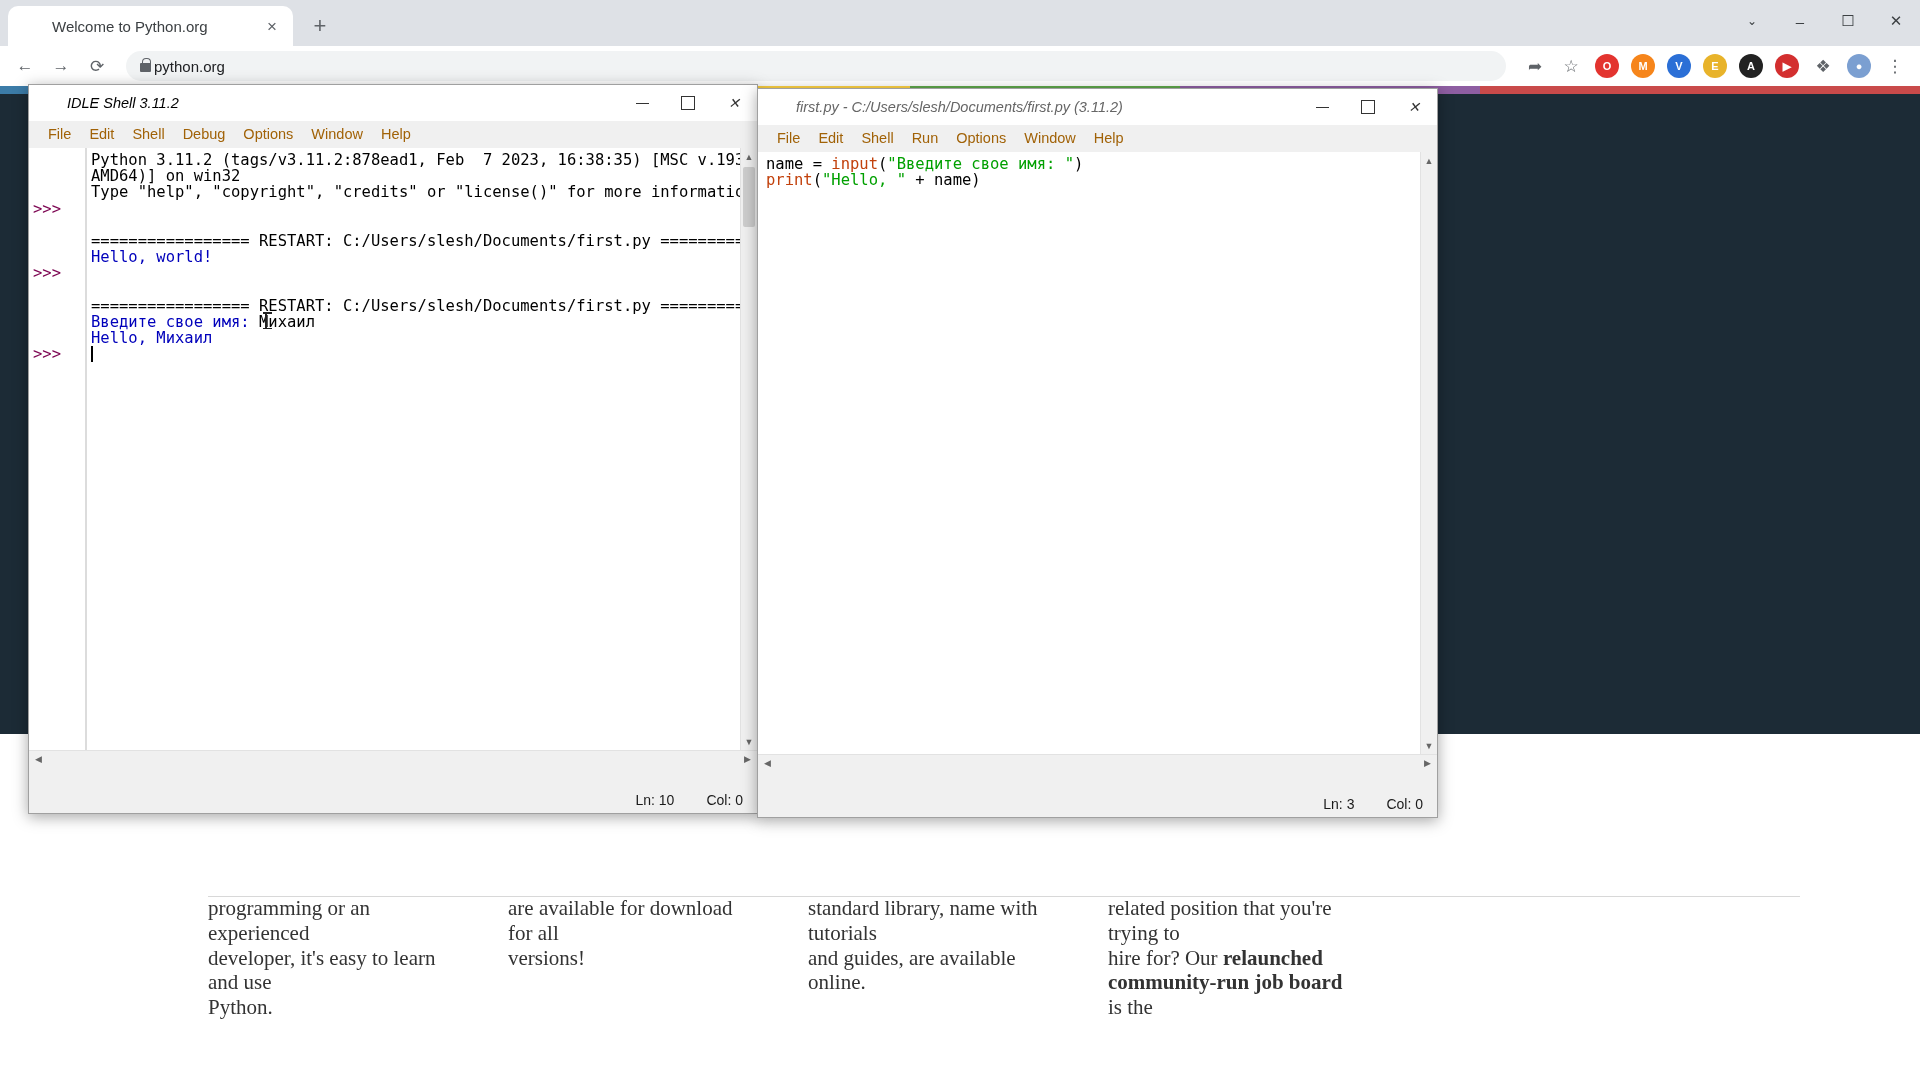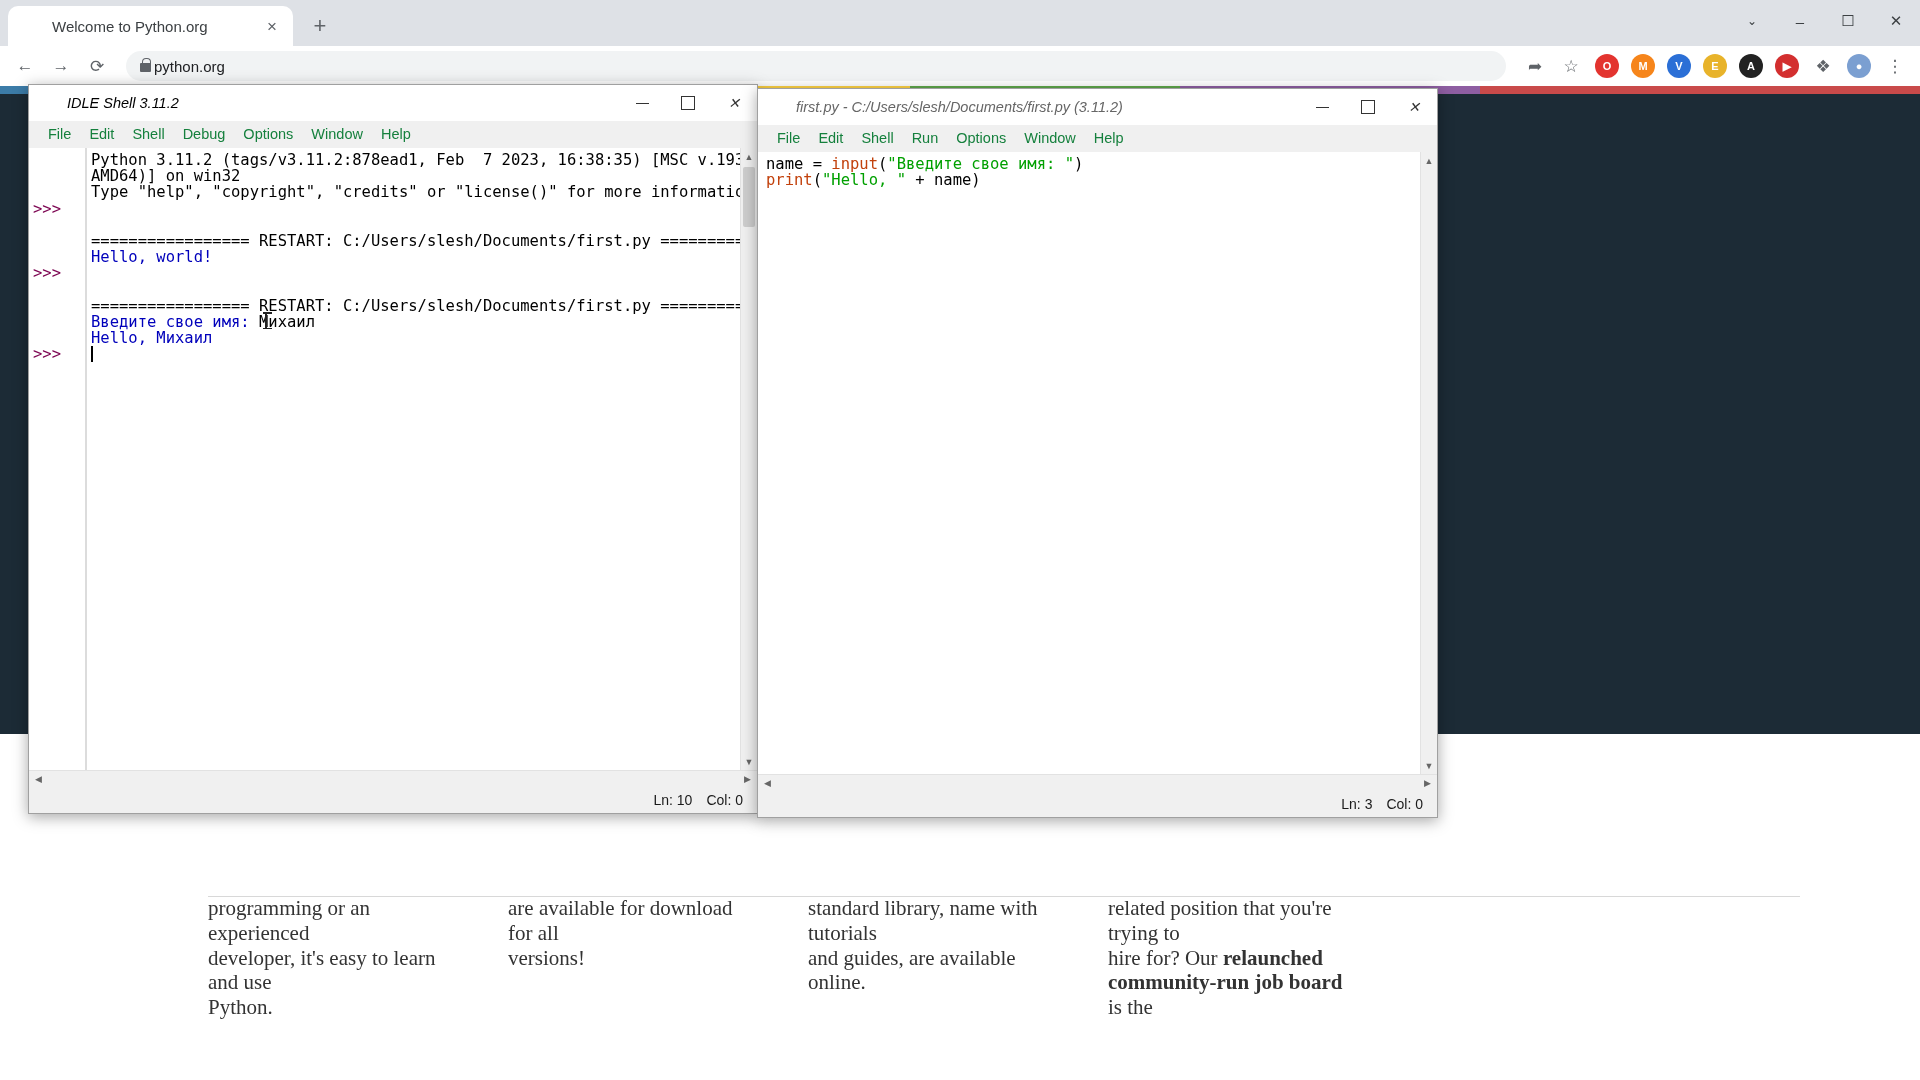--- a/index.html
+++ b/index.html
@@ -180,21 +180,21 @@
     content: ""; width: 13px; height: 0; border-top: 1.4px solid #333; display: block;
   }
   .idle-wbtn.min { font-size: 0; }
 
   .idle-menu {
     height: 26px; background: #f0f0f0;
     display: flex; align-items: center; padding-left: 10px;
     gap: 0; flex: none;
   }
   .idle-menu span {
-    font-size: 14.5px; color: #15803d; padding: 2px 9px;
+    font-size: 14.5px; color: #a16207; padding: 2px 9px;
   }
   .idle-body {
     flex: 1; position: relative; background: #ffffff;
     display: flex; overflow: hidden;
     border-top: 1px solid #f0f0f0;
   }
   .idle-textarea {
     flex: 1; position: relative;
     padding: 4px 0 0 0;
     font-family: "DejaVu Sans Mono", monospace;
@@ -233,22 +233,22 @@
   .hscroll {
     height: 17px; background: #f0f0f0; flex: none;
     border-top: 1px solid #e2e2e2;
     display: flex; align-items: center; justify-content: space-between;
     padding: 0 2px;
   }
   .hs-arrow { font-size: 9px; color: #666; width: 15px; text-align: center; }
   .idle-status {
     height: 26px; background: #f0f0f0; flex: none;
     display: flex; align-items: center; justify-content: flex-end;
-    padding-right: 14px; gap: 14px;
-    font-size: 14px; color: #1a1a1a;
+    padding-right: 14px; gap: 32px;
+    font-size: 14px; color: #1a1a1a; margin-top: 20px;
   }
   .caret {
     position: absolute; width: 1.5px; height: 16px; background: #000;
   }
   .mouse-caret {
     position: absolute; width: 2px; height: 17px;
     background: transparent; border-left: 1.5px solid #222; border-right: 1.5px solid #222;
   }
   .mouse-caret::before, .mouse-caret::after {
     content: ""; position: absolute; left: -3px; width: 9px; height: 1.5px; background: #222;

